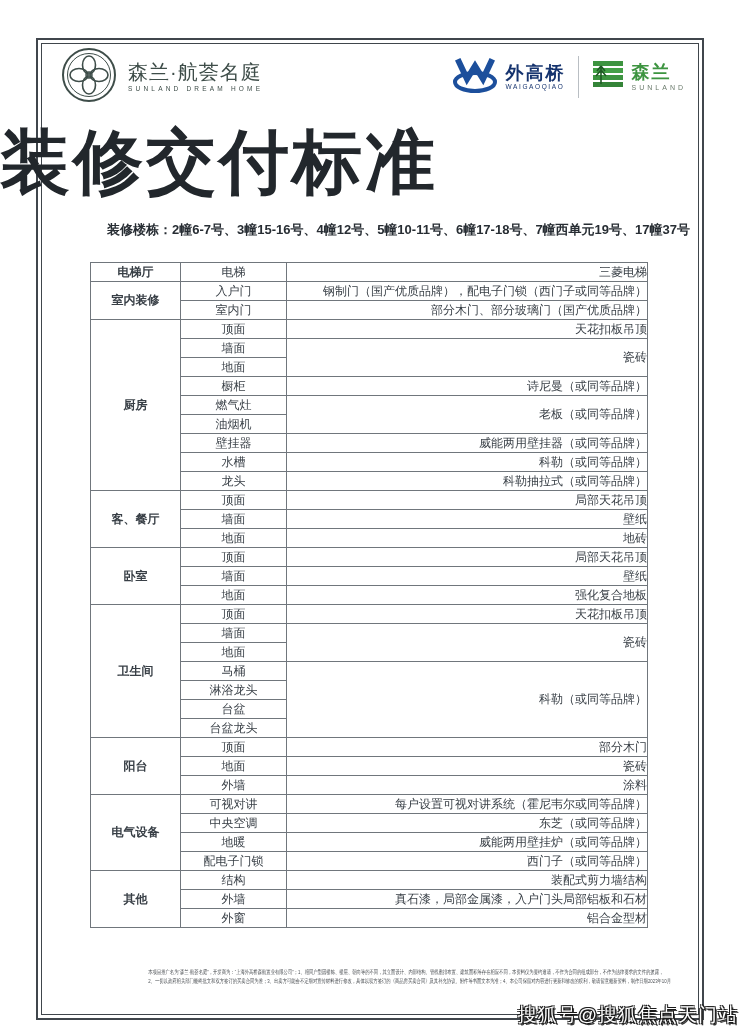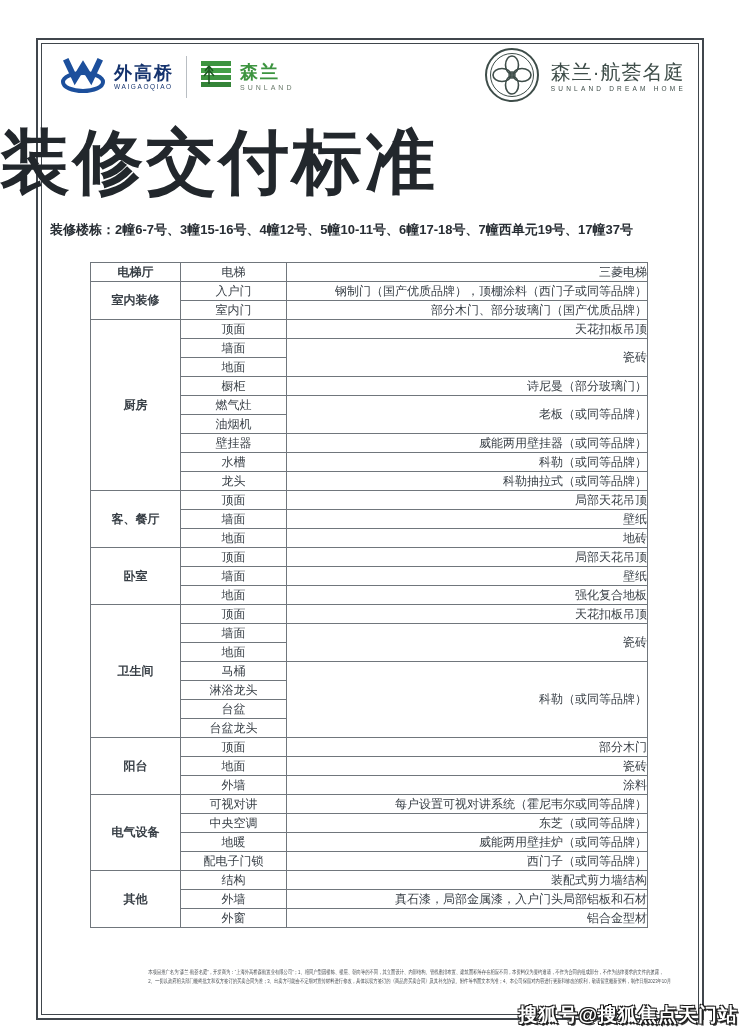--- a/index.html
+++ b/index.html
@@ -41,21 +41,21 @@
   .proj-latin{font-size:6.5px;color:#3e4d49;letter-spacing:3.2px;margin-top:4px;}
   
   .page-title{
     position:absolute;top:116px;left:0;width:100%;
     font-size:70px;font-weight:bold;
     letter-spacing:3px;
     color:#22272c;
   }
   .buildings{
     position:absolute;top:219px;left:50px;width:640px;
-    text-align:left;
+    text-align:right;
     font-size:13px;font-weight:bold;color:#272d33;
     line-height:1.75;
   }
   
   table.spec{
     position:absolute;top:262px;left:90px;width:558px;
     border-collapse:collapse;
     table-layout:fixed;
     border-radius:31px;
   }
@@ -77,118 +77,118 @@
     position:absolute;top:968px;left:62px;width:616px;
     text-align:center;color:#4b4f53;
   }
   .footer-line{
     font-size:6px;line-height:9px;white-space:nowrap;
     transform:scaleX(0.72);transform-origin:center;
   }
   
   .watermark{
     position:absolute;right:2px;top:1002px;
-    font-size:19px;font-weight:bold;color:#ffffff;
+    font-size:19px;font-weight:normal;color:#ffffff;
     letter-spacing:1px;
     text-shadow:
       -1px -1px 0 #1a1a1a, 1px -1px 0 #1a1a1a,
       -1px 1px 0 #1a1a1a, 1px 1px 0 #1a1a1a,
       2px 2px 0 #3a3a3a;
   }
 </style>
 </head>
 <body>
 
 <div class="page-frame">
   <div class="page-frame-inner"></div>
 </div>
 
 <div class="header-row">
-  <div class="logo-group">
-    <span>
-      <svg width="46" height="36" viewBox="0 0 46 36">
-        <ellipse cx="23" cy="25" rx="20" ry="9" fill="none" stroke="#1c4f9c" stroke-width="4"></ellipse>
-        <path d="M7 5 L15 22 L23 9 L31 22 L39 5" fill="none" stroke="#1c4f9c" stroke-width="6" stroke-linecap="square"></path>
-      </svg>
-    </span>
-    <span class="wgq-text">
-      <div class="wgq-name">外高桥</div>
-      <div class="wgq-latin">WAIGAOQIAO</div>
-    </span>
-    <span class="logo-divider"></span>
-    <span>
-      <svg width="34" height="34" viewBox="0 0 34 34">
-        <rect x="2" y="3" width="30" height="5" fill="#3d9440"></rect>
-        <rect x="2" y="10" width="30" height="5" fill="#44a047"></rect>
-        <rect x="2" y="17" width="30" height="5" fill="#3d9440"></rect>
-        <rect x="2" y="24" width="30" height="5" fill="#348438"></rect>
-        <path d="M10 8 L10 26 M10 12 L5 18 M10 12 L15 18 M10 8 L6 13 M10 8 L14 13" stroke="#1f5a24" stroke-width="1.6" fill="none"></path>
-      </svg>
-    </span>
-    <span class="sl-text">
-      <div class="sl-name">森兰</div>
-      <div class="sl-latin">SUNLAND</div>
-    </span>
-  </div>
   <div class="logo-group">
     <span>
       <svg width="58" height="58" viewBox="0 0 58 58">
         <circle cx="29" cy="29" r="26" fill="none" stroke="#3e4d49" stroke-width="2"></circle>
         <circle cx="29" cy="29" r="21.5" fill="none" stroke="#3e4d49" stroke-width="1"></circle>
         <ellipse cx="29" cy="19" rx="6.5" ry="9" fill="none" stroke="#3e4d49" stroke-width="1.6"></ellipse>
         <ellipse cx="29" cy="39" rx="6.5" ry="9" fill="none" stroke="#3e4d49" stroke-width="1.6"></ellipse>
         <ellipse cx="19" cy="29" rx="9" ry="6.5" fill="none" stroke="#3e4d49" stroke-width="1.6"></ellipse>
         <ellipse cx="39" cy="29" rx="9" ry="6.5" fill="none" stroke="#3e4d49" stroke-width="1.6"></ellipse>
         <circle cx="29" cy="29" r="3" fill="none" stroke="#3e4d49" stroke-width="1.4"></circle>
       </svg>
     </span>
     <span class="proj-text">
       <div class="proj-name">森兰·航荟名庭</div>
       <div class="proj-latin">SUNLAND DREAM HOME</div>
     </span>
   </div>
+  <div class="logo-group">
+    <span>
+      <svg width="46" height="36" viewBox="0 0 46 36">
+        <ellipse cx="23" cy="25" rx="20" ry="9" fill="none" stroke="#1c4f9c" stroke-width="4"></ellipse>
+        <path d="M7 5 L15 22 L23 9 L31 22 L39 5" fill="none" stroke="#1c4f9c" stroke-width="6" stroke-linecap="square"></path>
+      </svg>
+    </span>
+    <span class="wgq-text">
+      <div class="wgq-name">外高桥</div>
+      <div class="wgq-latin">WAIGAOQIAO</div>
+    </span>
+    <span class="logo-divider"></span>
+    <span>
+      <svg width="34" height="34" viewBox="0 0 34 34">
+        <rect x="2" y="3" width="30" height="5" fill="#3d9440"></rect>
+        <rect x="2" y="10" width="30" height="5" fill="#44a047"></rect>
+        <rect x="2" y="17" width="30" height="5" fill="#3d9440"></rect>
+        <rect x="2" y="24" width="30" height="5" fill="#348438"></rect>
+        <path d="M10 8 L10 26 M10 12 L5 18 M10 12 L15 18 M10 8 L6 13 M10 8 L14 13" stroke="#1f5a24" stroke-width="1.6" fill="none"></path>
+      </svg>
+    </span>
+    <span class="sl-text">
+      <div class="sl-name">森兰</div>
+      <div class="sl-latin">SUNLAND</div>
+    </span>
+  </div>
 </div>
 
 <div class="page-title">装修交付标准</div>
 
 <div class="buildings">
   <div>装修楼栋：2幢6-7号、3幢15-16号、4幢12号、5幢10-11号、6幢17-18号、7幢西单元19号、17幢37号</div>
 </div>
 
 <table class="spec">
   <tbody id="spec-table-body">
       <tr>
         <td class="cat" rowspan="1">电梯厅</td>
         <td class="item">电梯</td>
         <td class="desc">三菱电梯</td>
       </tr>
       <tr>
         <td class="cat" rowspan="2">室内装修</td>
         <td class="item">入户门</td>
-        <td class="desc">钢制门（国产优质品牌），顶棚涂料（西门子或同等品牌）</td>
+        <td class="desc">钢制门（国产优质品牌），配电子门锁（西门子或同等品牌）</td>
       </tr>
       <tr>
         <td class="item">室内门</td>
         <td class="desc">部分木门、部分玻璃门（国产优质品牌）</td>
       </tr>
       <tr>
         <td class="cat" rowspan="9">厨房</td>
         <td class="item">顶面</td>
         <td class="desc">天花扣板吊顶</td>
       </tr>
       <tr>
         <td class="item">墙面</td>
         <td class="desc" rowspan="2">瓷砖</td>
       </tr>
       <tr>
         <td class="item">地面</td>
       </tr>
       <tr>
         <td class="item">橱柜</td>
-        <td class="desc">诗尼曼（部分玻璃门）</td>
+        <td class="desc">诗尼曼（或同等品牌）</td>
       </tr>
       <tr>
         <td class="item">燃气灶</td>
         <td class="desc" rowspan="2">老板（或同等品牌）</td>
       </tr>
       <tr>
         <td class="item">油烟机</td>
       </tr>
       <tr>
         <td class="item">壁挂器</td>

